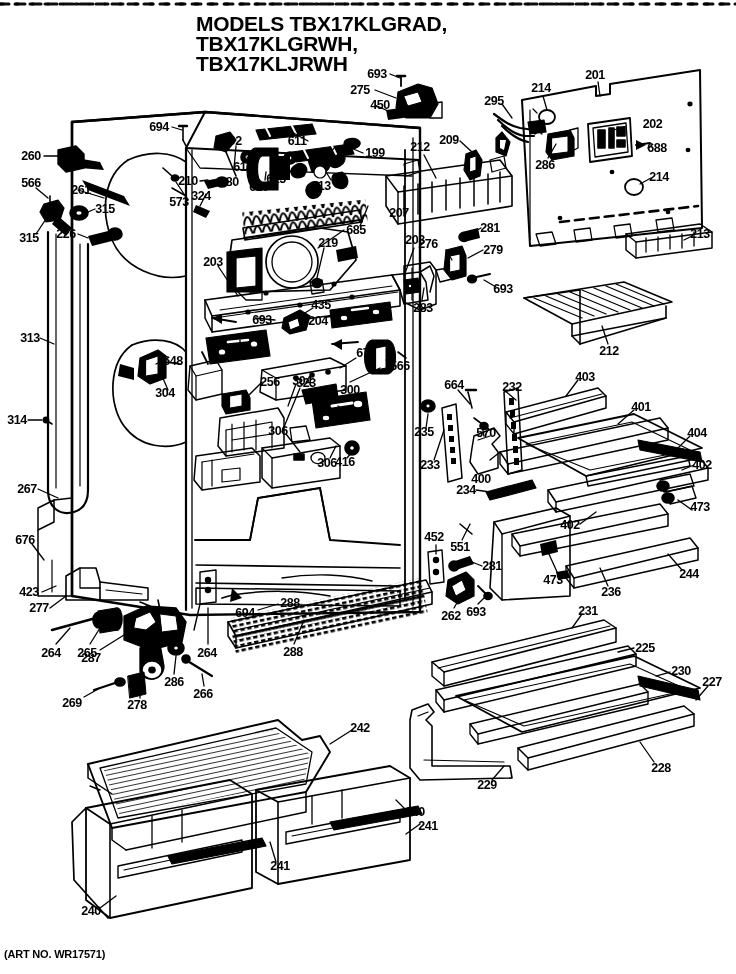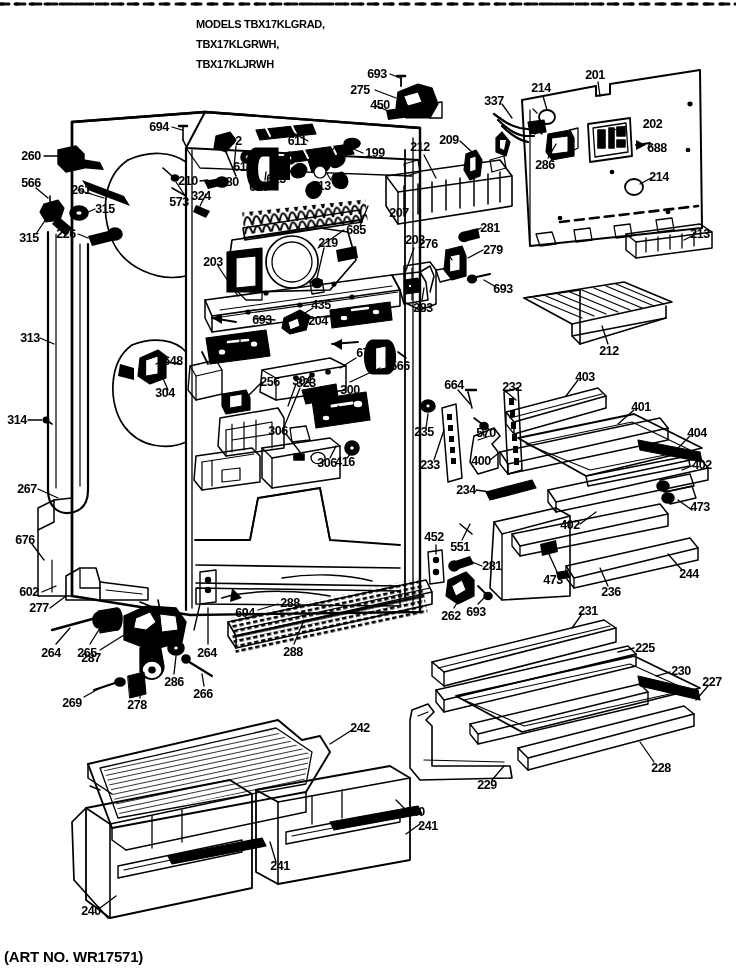--- a/index.html
+++ b/index.html
@@ -10,32 +10,32 @@
     width:736px;height:974px;
     position:relative;overflow:hidden;
   }
   #stage{position:absolute;left:0;top:0;width:736px;height:974px;}
   #stage svg{position:absolute;left:0;top:0;}
 
   .title-block{
     position:absolute;
     left:196px;top:14px;
     font-weight:bold;
-    font-size:11px;
+    font-size:21px;
     line-height:20px;
     letter-spacing:-0.3px;
     white-space:nowrap;
   }
   .title-block div{ }
 
   .artno{
     position:absolute;
     left:4px;top:948px;
     font-weight:bold;
-    font-size:15px;
+    font-size:11px;
     letter-spacing:-0.2px;
   }
 
   .cal{
     position:absolute;
     font-weight:bold;
     font-size:12.5px;
     line-height:12px;
     letter-spacing:-0.5px;
     white-space:nowrap;
@@ -741,41 +741,41 @@
       <div class="cal" style="left: 31px; top: 156px;">260</div>
       <div class="cal" style="left: 31px; top: 183px;">566</div>
       <div class="cal" style="left: 81px; top: 190px;">261</div>
       <div class="cal" style="left: 105px; top: 209px;">315</div>
       <div class="cal" style="left: 29px; top: 238px;">315</div>
       <div class="cal" style="left: 66px; top: 234px;">226</div>
       <div class="cal" style="left: 30px; top: 338px;">313</div>
       <div class="cal" style="left: 17px; top: 420px;">314</div>
       <div class="cal" style="left: 27px; top: 489px;">267</div>
       <div class="cal" style="left: 25px; top: 540px;">676</div>
-      <div class="cal" style="left: 29px; top: 592px;">602</div>
+      <div class="cal" style="left: 29px; top: 592px;">423</div>
       <div class="cal" style="left: 39px; top: 608px;">277</div>
       <div class="cal" style="left: 51px; top: 653px;">264</div>
       <div class="cal" style="left: 87px; top: 653px;">265</div>
       <div class="cal" style="left: 91px; top: 658px;">287</div>
       <div class="cal" style="left: 72px; top: 703px;">269</div>
       <div class="cal" style="left: 137px; top: 705px;">278</div>
       <div class="cal" style="left: 174px; top: 682px;">286</div>
       <div class="cal" style="left: 203px; top: 694px;">266</div>
       <div class="cal" style="left: 207px; top: 653px;">264</div>
       <div class="cal" style="left: 245px; top: 613px;">694</div>
       <div class="cal" style="left: 290px; top: 603px;">288</div>
       <div class="cal" style="left: 293px; top: 652px;">288</div>
       <div class="cal" style="left: 434px; top: 537px;">452</div>
       <div class="cal" style="left: 460px; top: 547px;">551</div>
       <div class="cal" style="left: 492px; top: 566px;">281</div>
       <div class="cal" style="left: 451px; top: 616px;">262</div>
       <div class="cal" style="left: 476px; top: 612px;">693</div>
       <div class="cal" style="left: 449px; top: 140px;">209</div>
       <div class="cal" style="left: 420px; top: 147px;">212</div>
-      <div class="cal" style="left: 494px; top: 101px;">337</div>
+      <div class="cal" style="left: 494px; top: 101px;">295</div>
       <div class="cal" style="left: 541px; top: 88px;">214</div>
       <div class="cal" style="left: 595px; top: 75px;">201</div>
       <div class="cal" style="left: 634px; top: 124px; padding-left: 37px;">202</div>
       <div class="cal" style="left: 657px; top: 148px;">688</div>
       <div class="cal" style="left: 545px; top: 165px;">286</div>
       <div class="cal" style="left: 659px; top: 177px;">214</div>
       <div class="cal" style="left: 700px; top: 234px;">213</div>
       <div class="cal" style="left: 490px; top: 228px;">281</div>
       <div class="cal" style="left: 420px; top: 244px; margin-left: 8px;">276</div>
       <div class="cal" style="left: 493px; top: 250px;">279</div>
@@ -783,21 +783,21 @@
       <div class="cal" style="left: 609px; top: 351px;">212</div>
       <div class="cal" style="left: 454px; top: 385px;">664</div>
       <div class="cal" style="left: 512px; top: 387px;">232</div>
       <div class="cal" style="left: 585px; top: 377px;">403</div>
       <div class="cal" style="left: 641px; top: 407px;">401</div>
       <div class="cal" style="left: 697px; top: 433px;">404</div>
       <div class="cal" style="left: 702px; top: 465px;">402</div>
       <div class="cal" style="left: 424px; top: 432px;">235</div>
       <div class="cal" style="left: 430px; top: 465px;">233</div>
       <div class="cal" style="left: 486px; top: 433px;">570</div>
-      <div class="cal" style="left: 481px; top: 461px; text-align: right;">400</div>
+      <div class="cal" style="left: 481px; top: 479px; text-align: right;">400</div>
       <div class="cal" style="left: 466px; top: 490px;">234</div>
       <div class="cal" style="left: 570px; top: 525px;">402</div>
       <div class="cal" style="left: 700px; top: 507px;">473</div>
       <div class="cal" style="left: 553px; top: 580px;">473</div>
       <div class="cal" style="left: 611px; top: 592px;">236</div>
       <div class="cal" style="left: 689px; top: 574px;">244</div>
       <div class="cal" style="left: 588px; top: 611px;">231</div>
       <div class="cal" style="left: 645px; top: 648px;">225</div>
       <div class="cal" style="left: 681px; top: 671px;">230</div>
       <div class="cal" style="left: 712px; top: 682px;">227</div>

